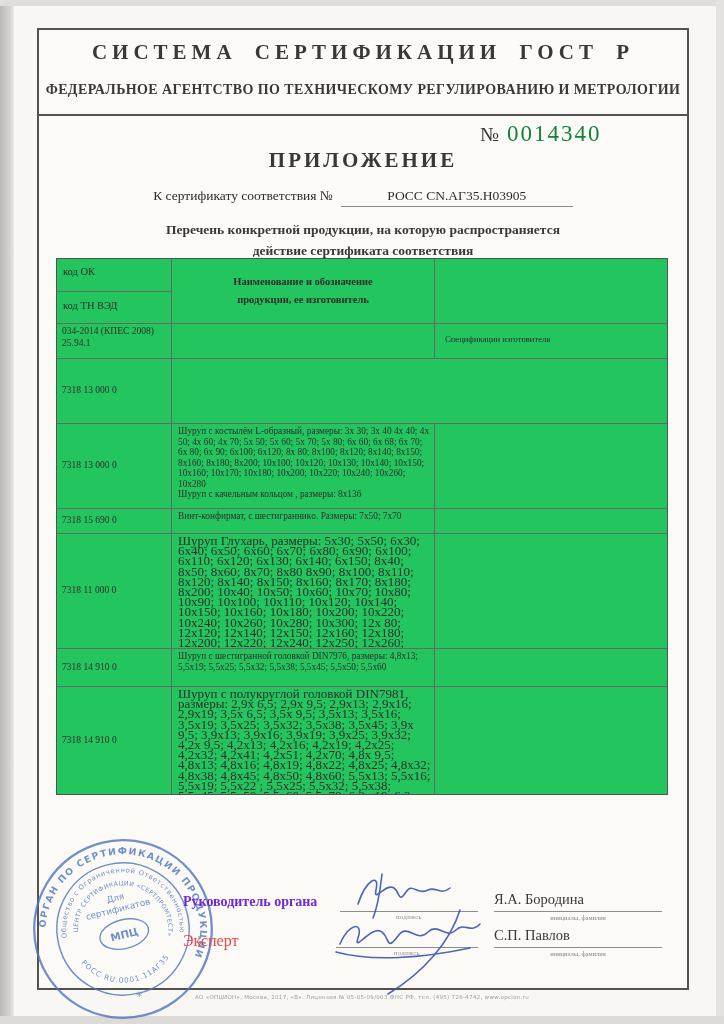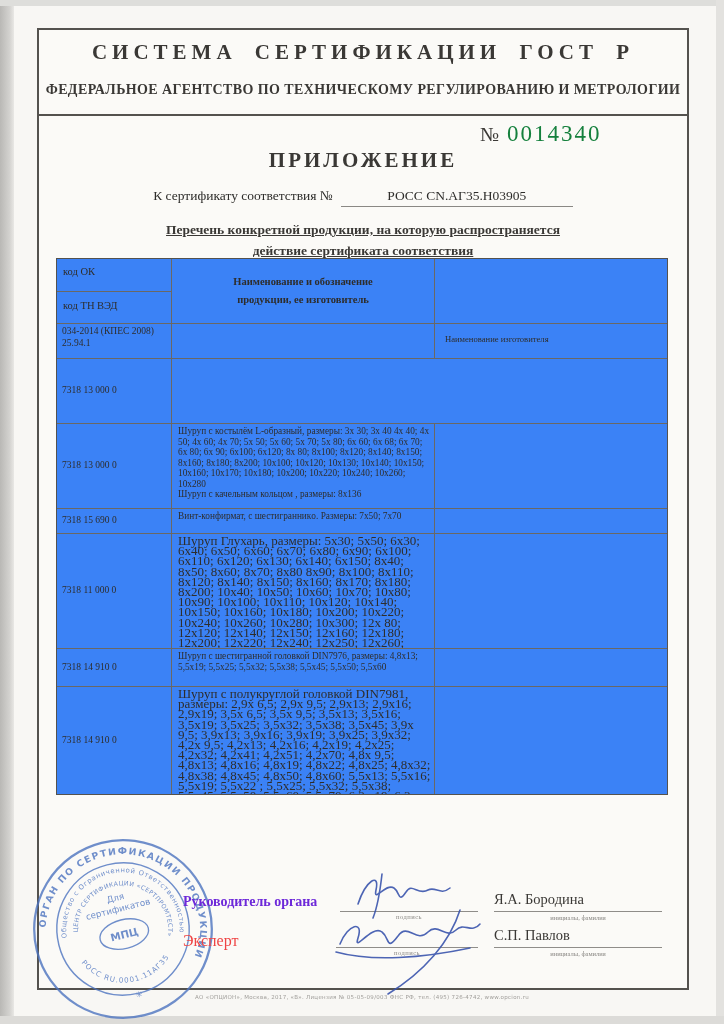--- a/index.html
+++ b/index.html
@@ -30,24 +30,24 @@
     color:#15803d;letter-spacing:2px;}
 
   .doc-title{position:absolute;left:37px;top:148px;width:652px;text-align:center;
     font-size:21px;font-weight:bold;letter-spacing:3px;color:#3a3835;}
 
   .cert-line{position:absolute;left:37px;top:188px;width:652px;text-align:center;font-size:13.5px;}
   .cert-line .num{display:inline-block;border-bottom:1.5px solid #8a8884;
     padding:0 16px 2px;margin-left:8px;min-width:200px;}
 
   .subtitle{position:absolute;left:37px;top:220px;width:652px;text-align:center;
-    font-size:13.5px;font-weight:bold;line-height:1.55;white-space:pre-line;color:#3a3835;text-decoration:underline;}
+    font-size:13.5px;font-weight:bold;line-height:1.55;white-space:pre-line;color:#3a3835;}
 
   .tbl{position:absolute;left:56px;top:258px;width:612px;border:1.5px solid #54524e;
-    background:#3b82f6;box-sizing:border-box;}
+    background:#22c55e;box-sizing:border-box;}
   .trow{display:flex;border-bottom:1px solid #6a6864;box-sizing:border-box;}
   .trow:last-child{border-bottom:none;}
   .cell{box-sizing:border-box;overflow:hidden;}
   .c1{width:115px;border-right:1px solid #6a6864;}
   .c2{width:263px;border-right:1px solid #6a6864;}
   .c3{flex:1;}
   .hdrsplit{display:flex;flex-direction:column;}
   .h-top{height:33px;border-bottom:1px solid #6a6864;padding:7px 0 0 6px;font-size:10.5px;box-sizing:border-box;}
   .h-bot{padding:8px 0 0 6px;font-size:10.5px;}
   .hdr{display:flex;align-items:center;justify-content:center;text-align:center;
@@ -119,21 +119,21 @@
       <div class="h-bot">код ТН ВЭД</div>
     </div>
     <div class="cell c2 hdr">Наименование и обозначение
 продукции, ее изготовитель</div>
   </div>
 
   <div class="trow" style="height:35px">
     <div class="cell c1 code top">034-2014 (КПЕС 2008)
 25.94.1</div>
     <div class="cell c2 name"></div>
-    <div class="cell c3 doc">Наименование изготовителя</div>
+    <div class="cell c3 doc">Спецификации изготовителя</div>
   </div>
 
   <div class="trow" style="height:65px">
     <div class="cell c1 code">7318 13 000 0</div>
     <div class="cell c3 doc"></div>
   </div>
 
   <div class="trow" style="height:85px">
     <div class="cell c1 code">7318 13 000 0</div>
     <div class="cell c2 name">Шуруп с костылём L-образный, размеры: 3х 30; 3х 40 4х 40; 4х 50; 4х 60; 4х 70; 5х 50; 5х 60; 5х 70; 5х 80; 6х 60; 6х 68; 6х 70; 6х 80; 6х 90; 6х100; 6х120; 8х 80; 8х100; 8х120; 8х140; 8х150; 8х160; 8х180; 8х200; 10х100; 10х120; 10х130; 10х140; 10х150; 10х160; 10х170; 10х180; 10х200; 10х220; 10х240; 10х260; 10х280

